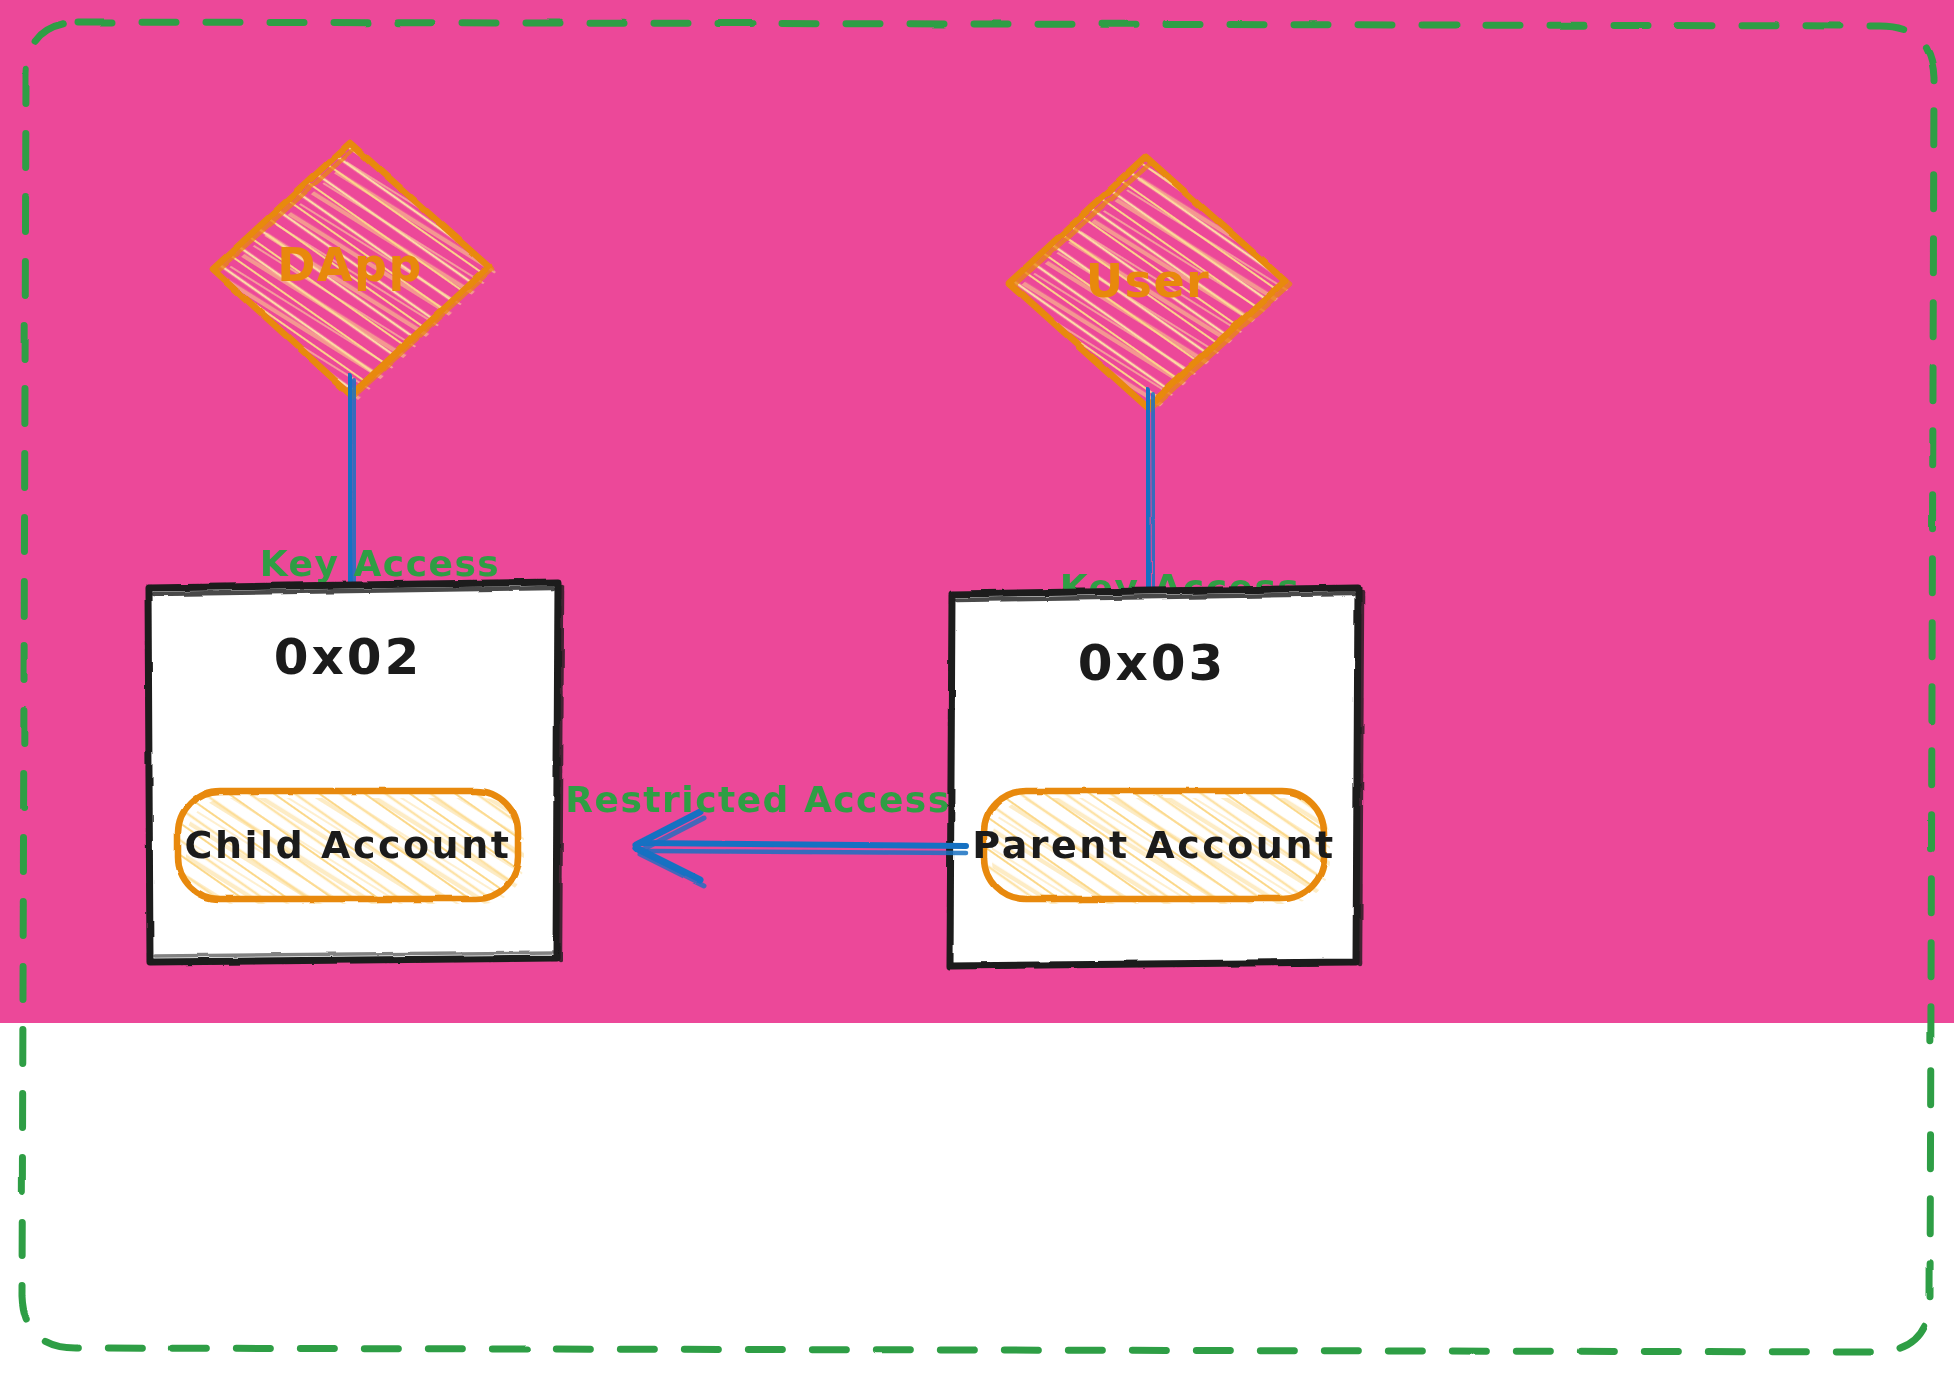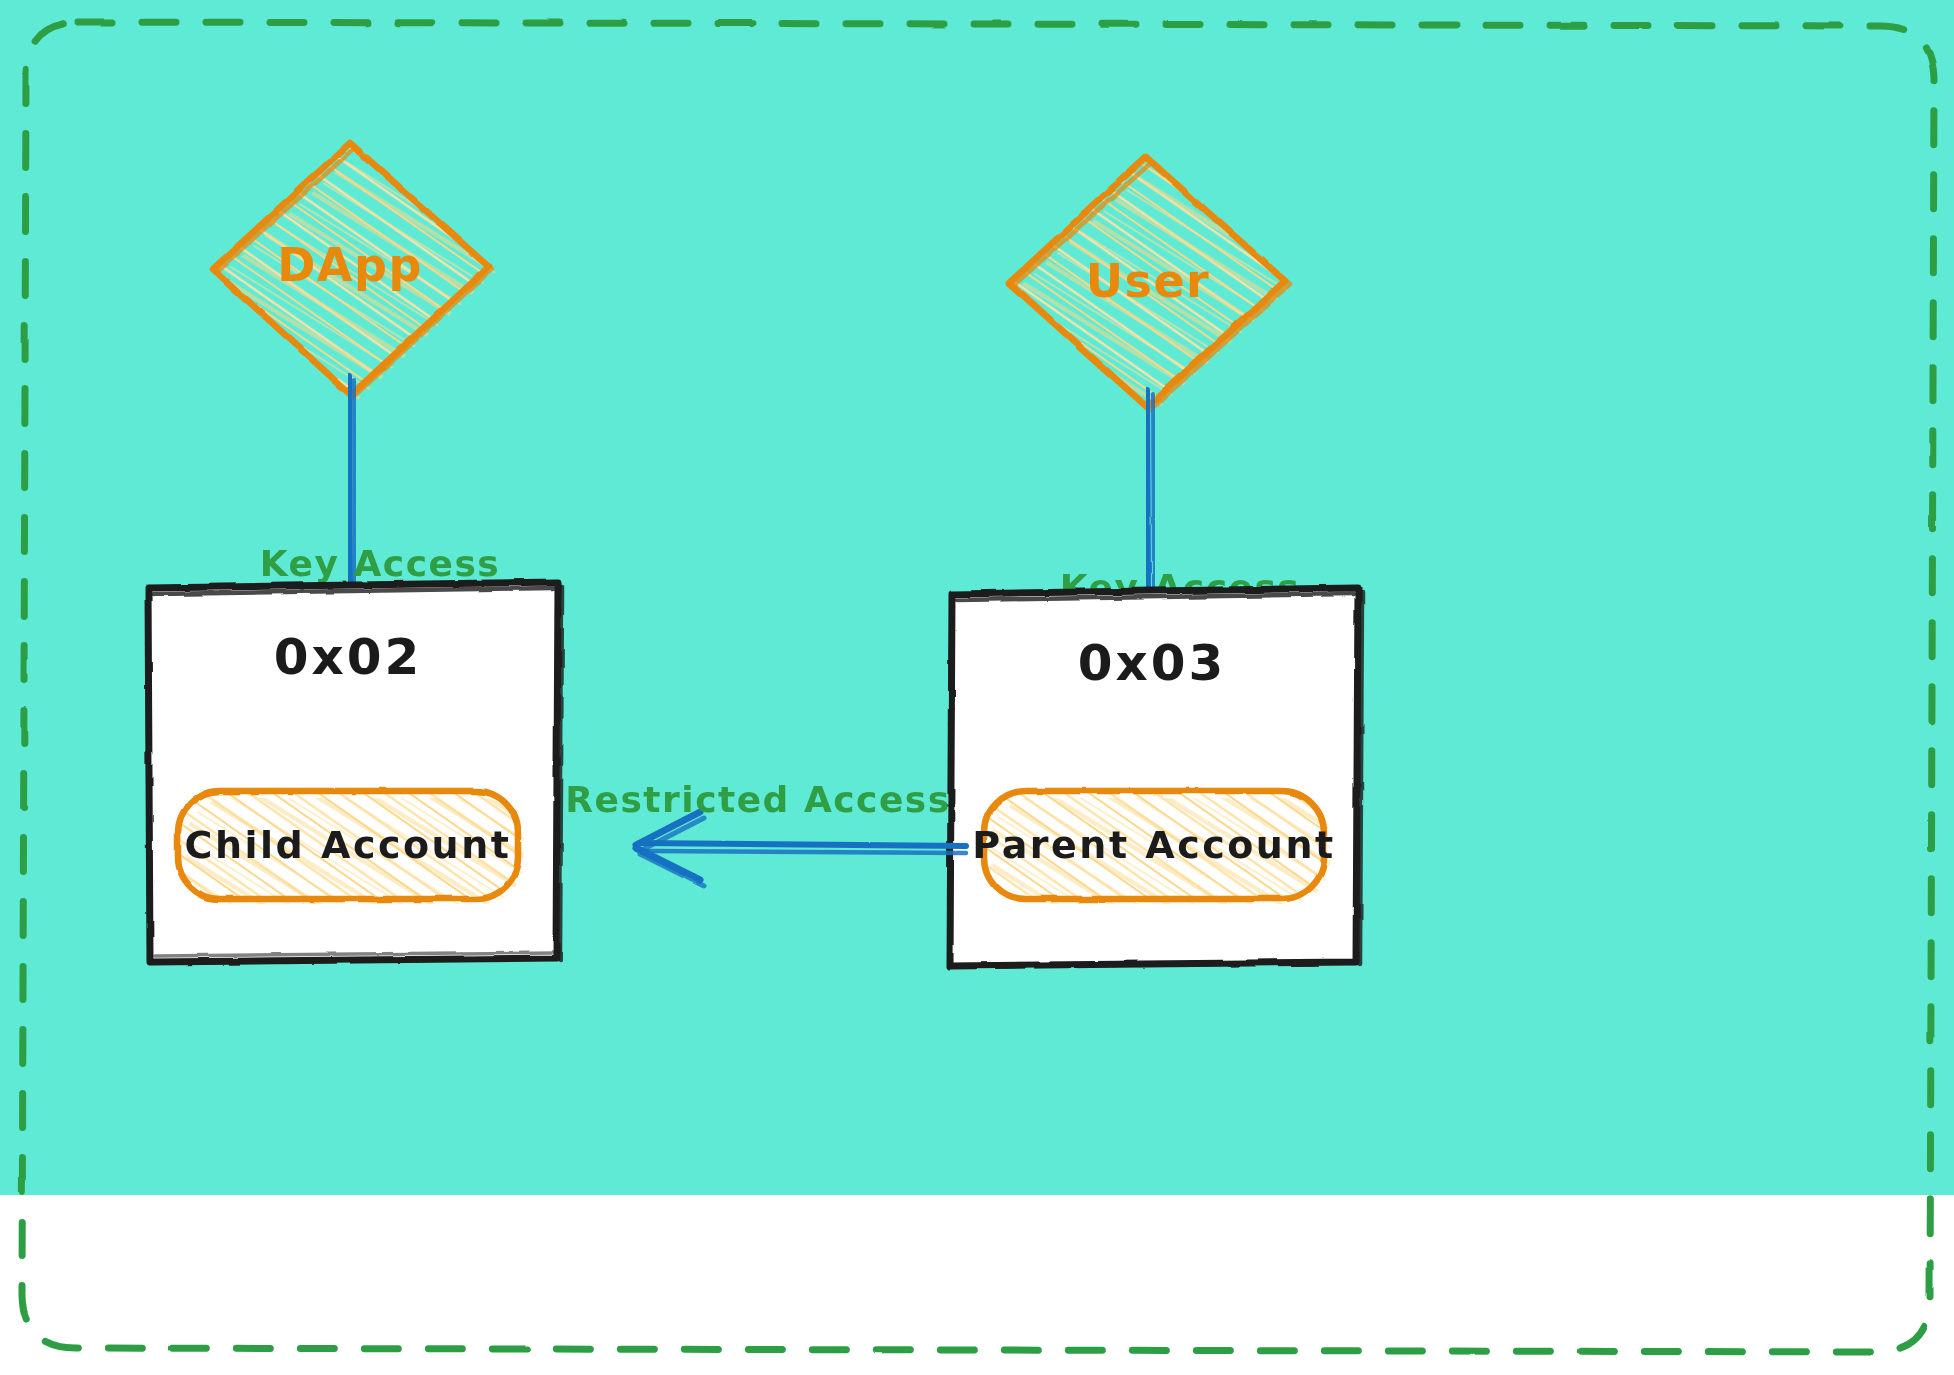--- a/index.html
+++ b/index.html
@@ -9,22 +9,22 @@
   }
   body {
     width: 1954px;
     height: 1375px;
     font-family: "DejaVu Sans", sans-serif;
     overflow: hidden;
   }
   #stage {
     position: relative;
     width: 1954px;
-    height: 1195px;
-    background: #5eead4;
+    height: 1023px;
+    background: #ec4899;
     text-decoration: underline;
   }
   #stage svg {
     position: absolute;
     top: 0;
     left: 0;
     width: 1954px;
     height: 1375px;
   }
   .sketch-text {

